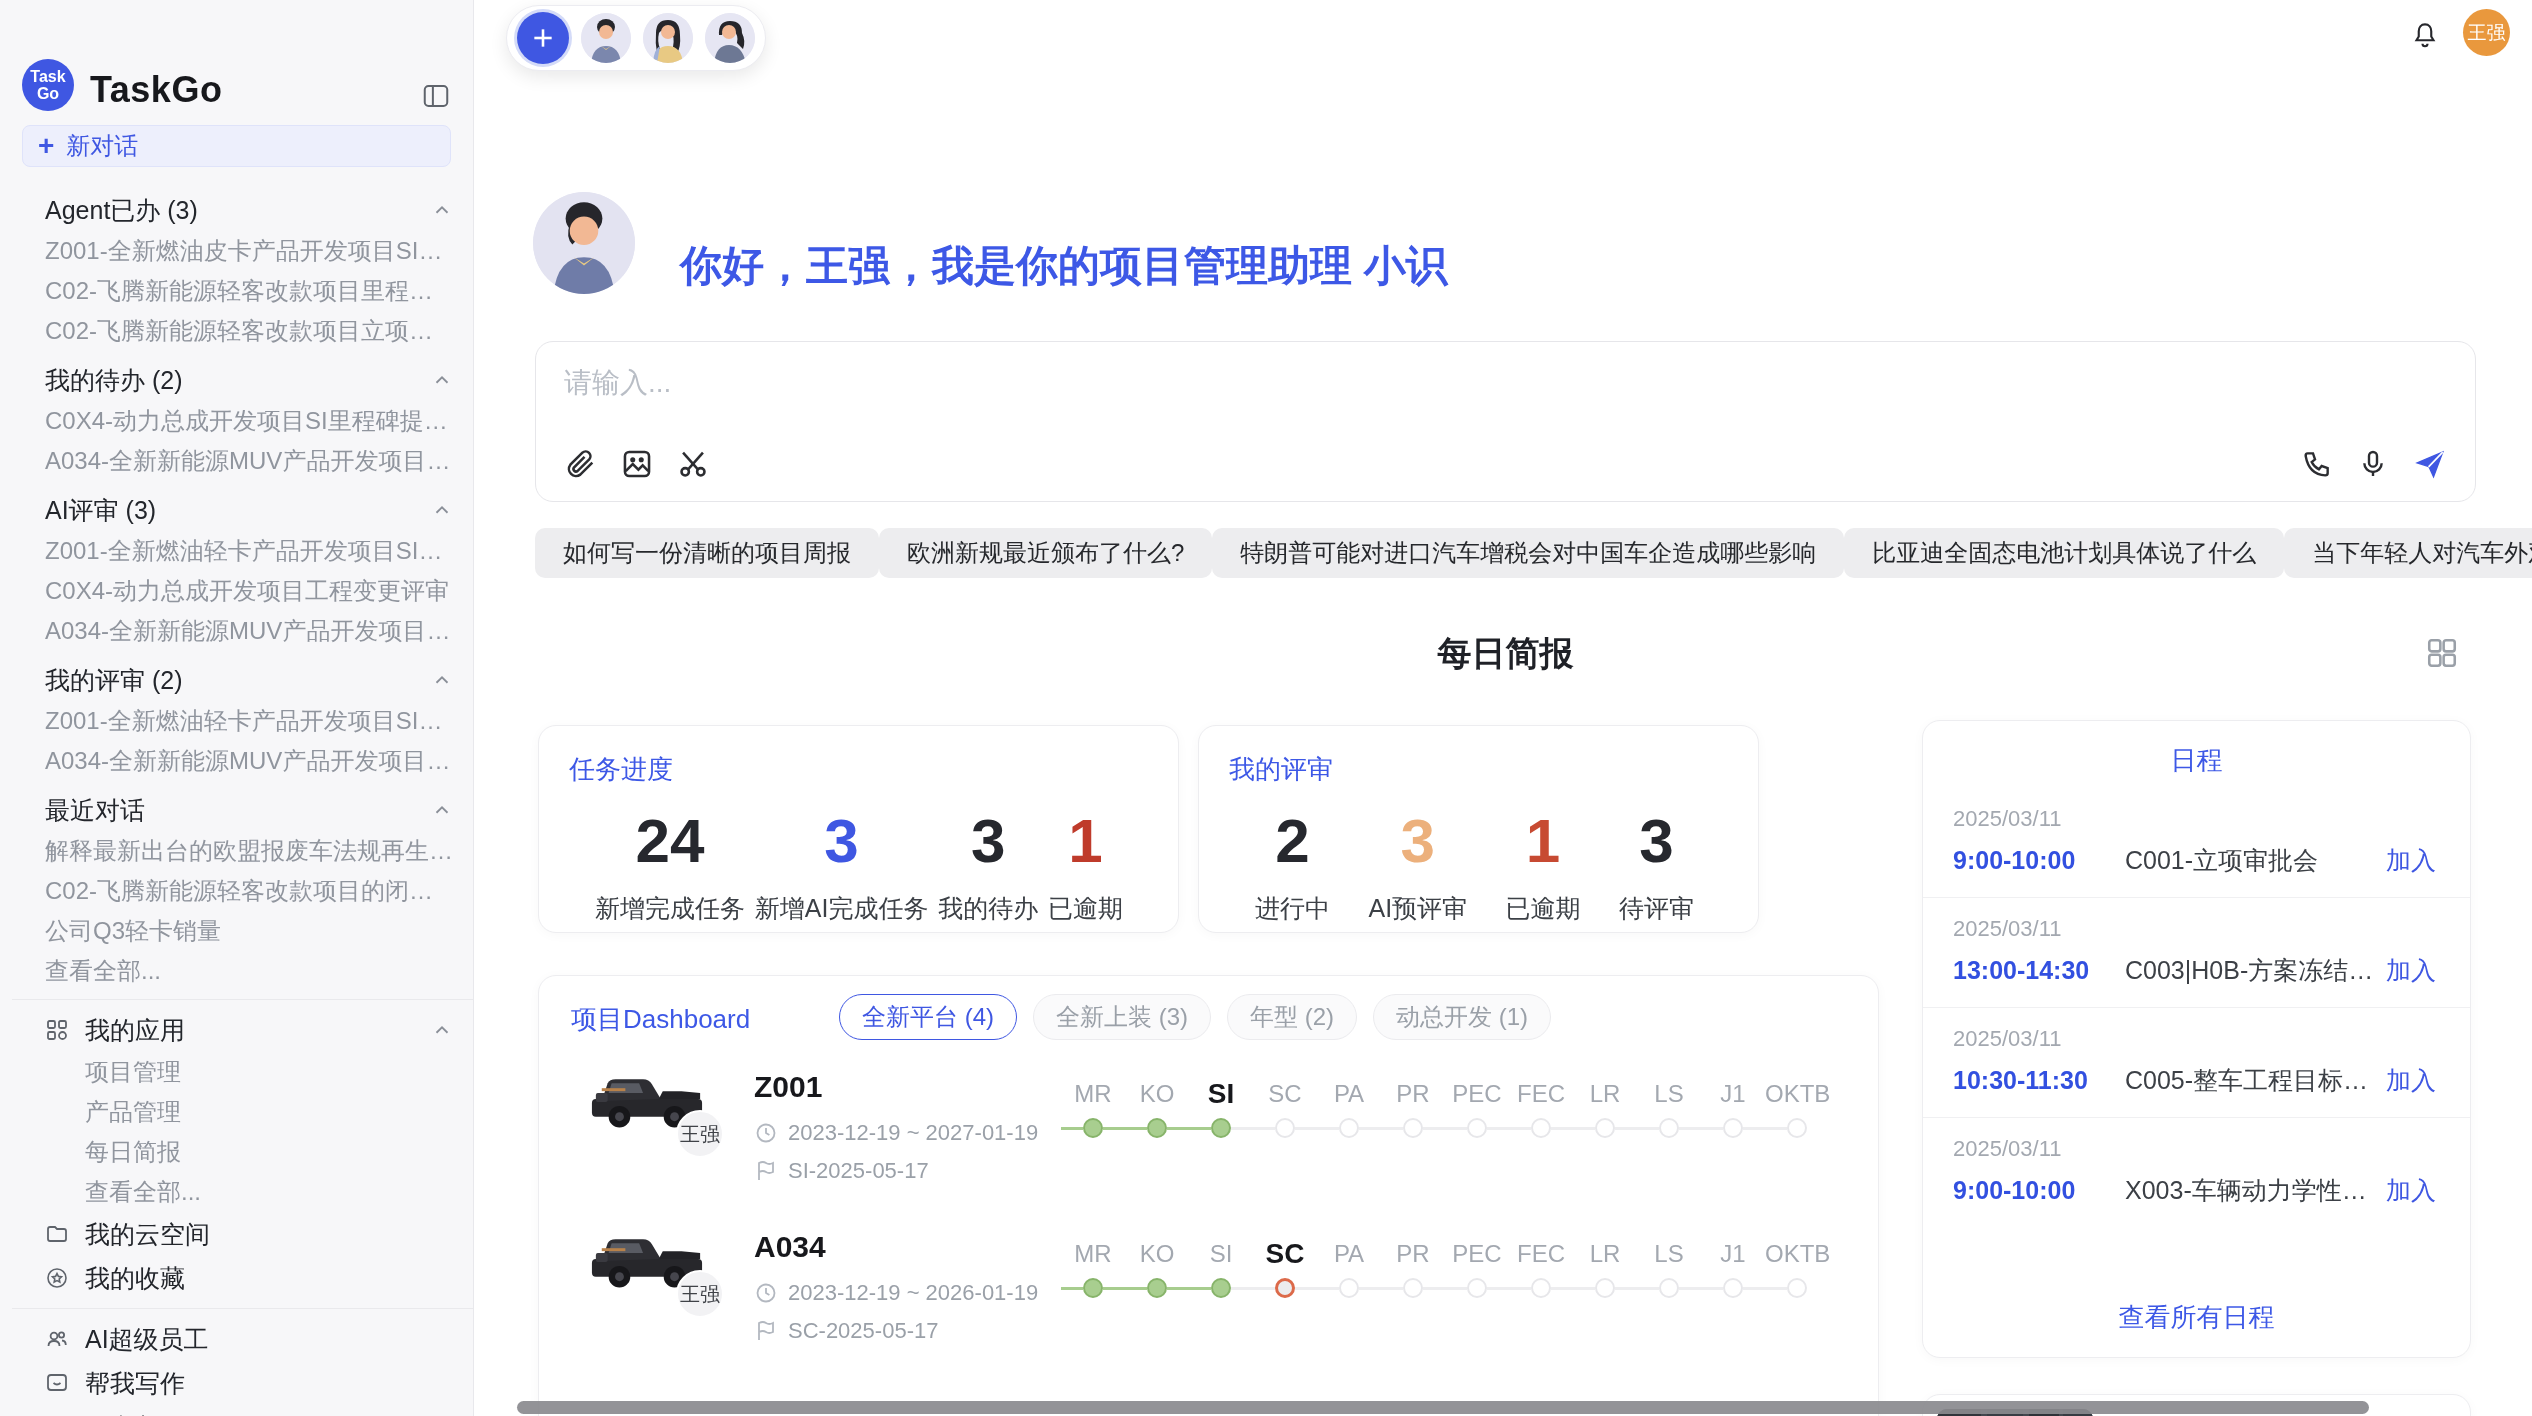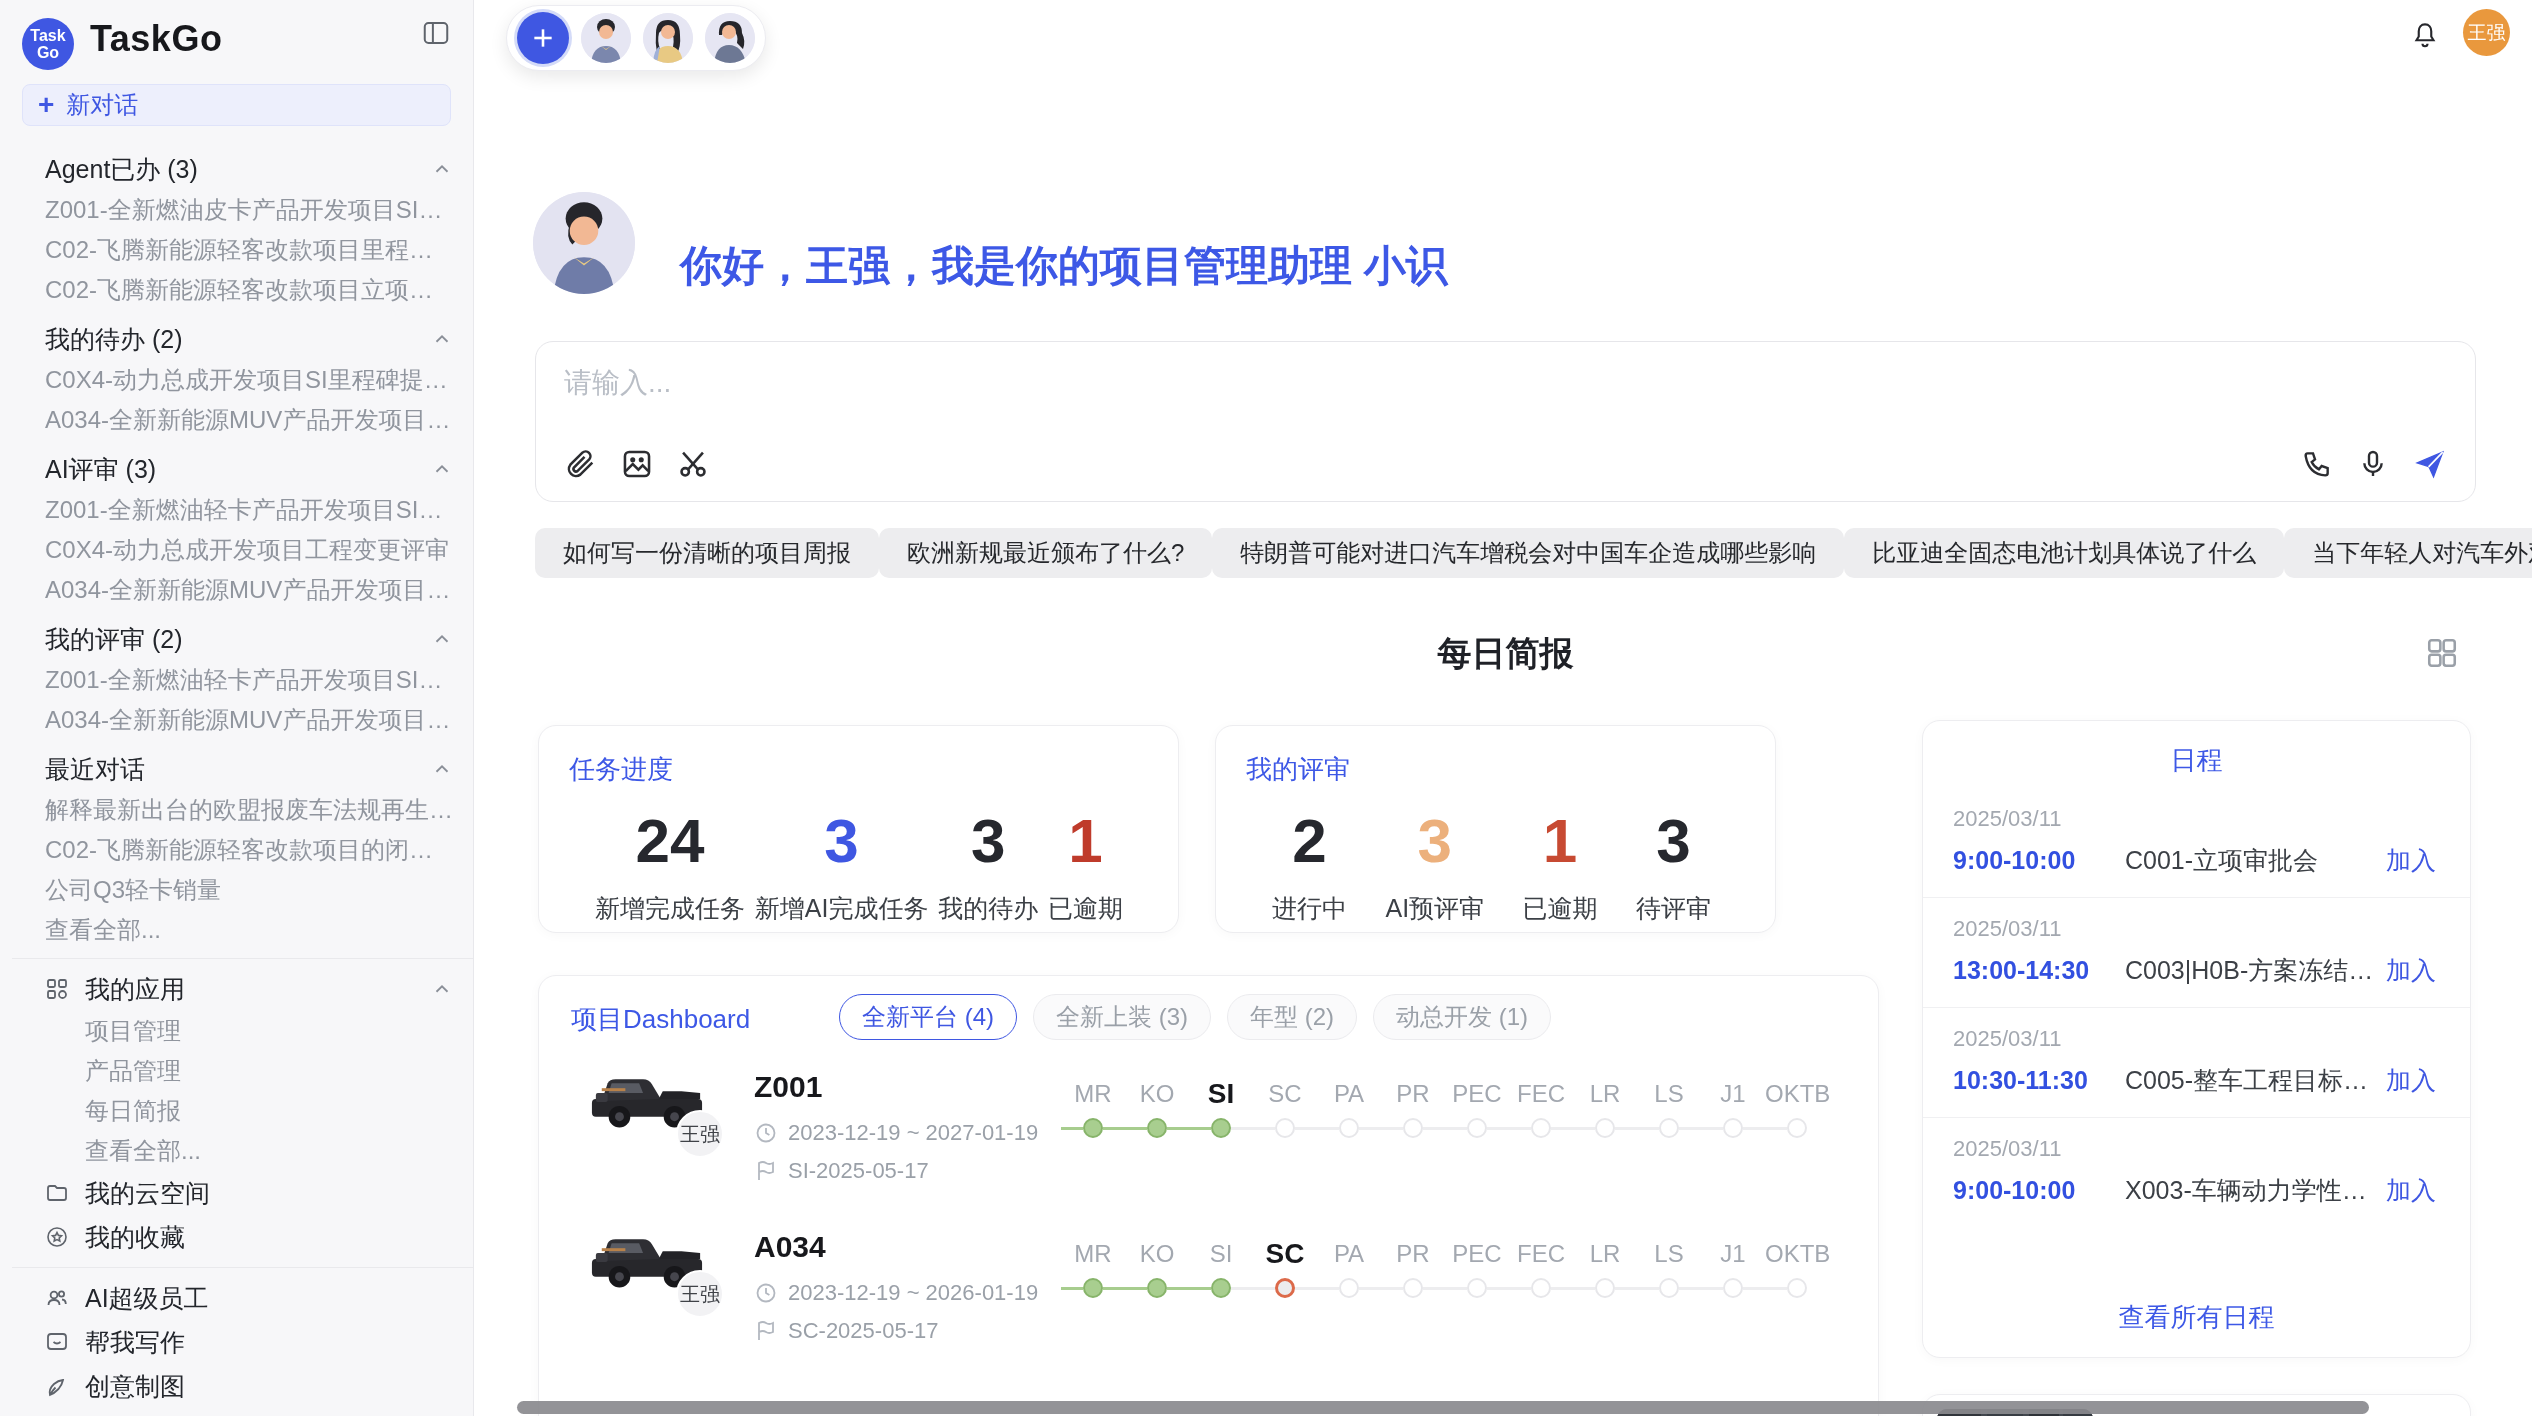--- a/index.html
+++ b/index.html
@@ -2,21 +2,21 @@
 <html><head>
 <meta charset="utf-8">
 <style>
   * { margin:0; padding:0; box-sizing:border-box; }
   html,body { width:2532px; height:1416px; overflow:hidden; }
   body { position:relative; font-family:"Liberation Sans", sans-serif; background:#fff; color:#22252b; }
   svg { display:block; }
 
   
   .sidebar { position:absolute; left:0; top:0; bottom:0; width:474px; background:#f7f7f9; border-right:1px solid #e8e8ec; }
-  .side-head { display:flex; align-items:flex-start; padding:18px 22px 6px 22px; }
+  .side-head { display:flex; align-items:flex-end; padding:18px 22px 6px 22px;margin-top:41px; }
   .logo { width:52px; height:52px; border-radius:50%; background:#3f57e2; color:#fff; display:flex; flex-direction:column; align-items:center; justify-content:center; font-size:16px; line-height:17px; font-weight:bold; }
   .app-title { font-size:36px; font-weight:bold; color:#17181c; margin-left:16px; letter-spacing:.5px; }
   .collapse-btn { margin-left:auto; color:#5f646c; cursor:pointer; }
   .new-chat { margin:8px 22px 12px 22px; height:42px; background:#edeffc; border:1px solid #dfe3fa; border-radius:8px; display:flex; align-items:center; padding:0 15px; color:#3f57e2; font-size:24px; cursor:pointer; }
   .new-chat .plus { font-size:28px; margin-right:12px; font-weight:bold; }
   .nav { padding:2px 20px 0 45px; }
   .sec-head { height:42px; margin-top:8px; display:flex; align-items:center; justify-content:space-between; font-size:25px; color:#23262c; }
   .chev { color:#8a8f98; }
   .sec-item { height:40px; line-height:40px; font-size:24px; color:#90959e; white-space:nowrap; overflow:hidden; text-overflow:ellipsis; cursor:pointer; }
   .divider { border-top:1px solid #e9e9ec; margin:8px -20px 8px -33px; }
@@ -50,21 +50,21 @@
   .daily-head { position:absolute; left:61px; top:631px; width:1941px; height:44px; }
   .daily-title { text-align:center; font-size:34px; font-weight:bold; color:#1f2127; line-height:44px; }
   .daily-grid-ic { position:absolute; right:16px; top:4px; color:#9aa0a8; cursor:pointer; }
 
   .left-col { position:absolute; left:64px; top:725px; width:1341px; }
   .right-col { position:absolute; left:1448px; top:720px; width:549px; }
 
   .card { background:#fff; border:1px solid #ededf0; border-radius:18px; box-shadow:0 2px 12px rgba(0,0,0,.03); }
   .card-title { font-size:26px; color:#3d58e6; }
 
-  .stats-row { display:flex; gap:36px; }
+  .stats-row { display:flex; gap:19px; }
   .stat-card { height:208px; position:relative; padding:26px 55px 0 30px; }
   .stat-card.w1 { width:641px; }
   .stat-card.w2 { width:561px; padding-right:64px; }
   .stat-cols { display:flex; justify-content:space-between; margin-top:18px; padding-left:26px; }
   .stat { text-align:center; }
   .stat .num { font-size:62px; font-weight:600; }
   .stat .lbl { font-size:25px; color:#3c4046; margin-top:16px; }
   .c-dark { color:#26282e; } .c-blue { color:#3f57e2; } .c-red { color:#bf3b2b; }
   .c-orange { color:#ecb07c; } .c-redorange { color:#c74a32; }
 

